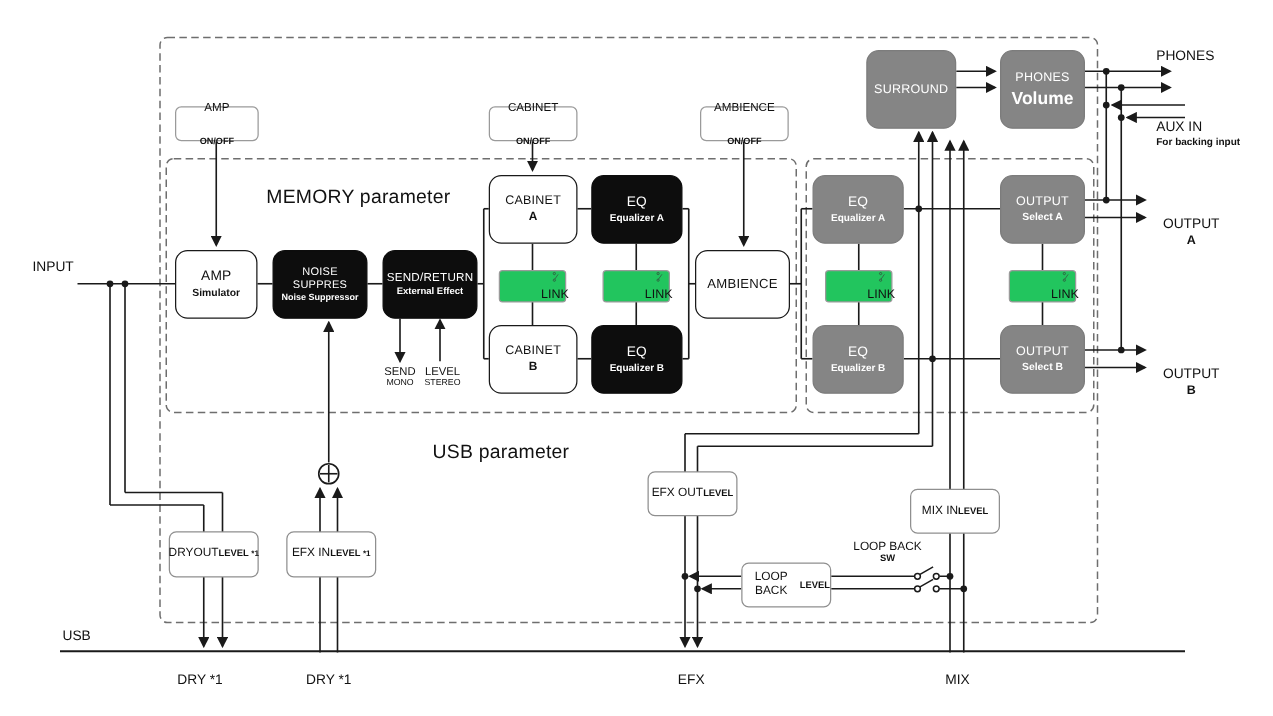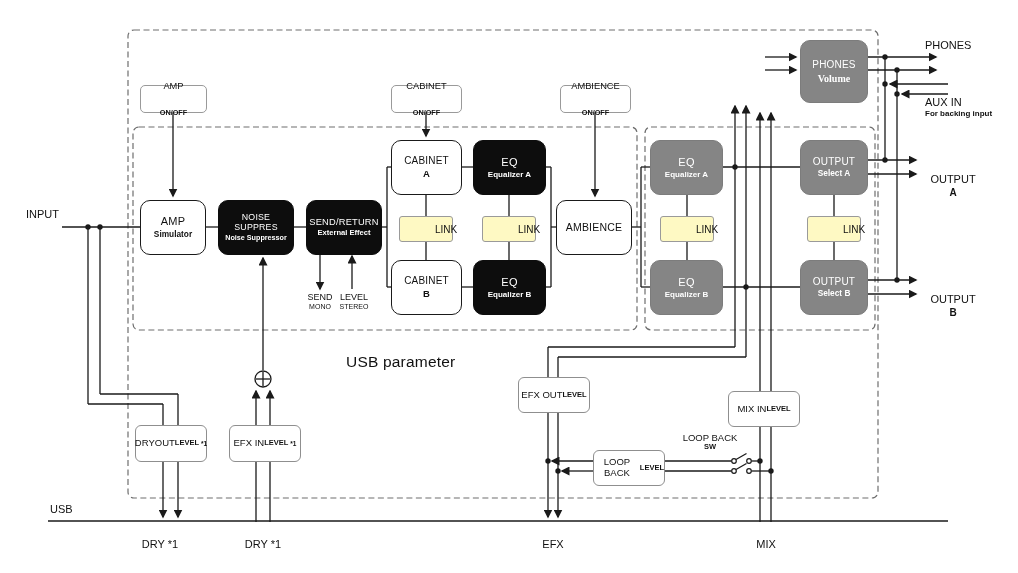--- a/index.html
+++ b/index.html
@@ -14,31 +14,31 @@
     text-align:center;line-height:1.15;
   }
   .blk.white{background:#fff;border:1.6px solid #1a1a1a;}
   .blk.black{background:#0d0d0d;border:1.6px solid #0d0d0d;color:#fff;}
   .blk.gray{background:#858585;border:1.6px solid #7c7c7c;color:#fff;}
   .blk .l1{font-size:10px;letter-spacing:.2px;}
   .blk .l2{font-size:8.3px;font-weight:700;margin-top:2px;}
   .blk.big .l1{font-size:11px;}
   .blk.tiny .l1{font-size:8.8px;}
   .blk.tiny .l2{font-size:7.2px;}
-  .blk.boldsub .l2{font-size:10px;font-family:Liberation Serif, serif;}
+  .blk.boldsub .l2{font-size:14px;}
   .sw-box{
     position:absolute;z-index:2;box-sizing:border-box;background:#fff;
     border:1px solid #9a9a9a;border-radius:5px;display:flex;flex-direction:column;
     align-items:center;justify-content:center;text-align:center;line-height:1.1;
   }
   .sw-box .l1{font-size:9.3px;}
   .sw-box .l2{font-size:7.3px;font-weight:700;margin-top:17px;}
   .linkbox{
-    position:absolute;z-index:2;box-sizing:border-box;background:#fef9c3;
-    border:1px solid #9a9a9a;border-radius:3px;display:flex;
+    position:absolute;z-index:2;box-sizing:border-box;background:#22c55e;
+    border:1px solid #9a9a9a;border-radius:3px;display:flex;flex-direction:column;
     align-items:center;justify-content:center;gap:4px;font-size:10px;padding-left:36px;
   }
   .lvl-box{
     position:absolute;z-index:2;box-sizing:border-box;background:#fff;
     border:1px solid #8f8f8f;border-radius:6px;display:flex;flex-direction:row;
     align-items:center;justify-content:center;text-align:center;line-height:1.12;
   }
   .lvl-box .l1{font-size:9.5px;}
   .lvl-box .sub-row{display:flex;flex-direction:row;align-items:flex-end;}
   .lvl-box .l2{font-size:7.5px;font-weight:700;}
@@ -182,20 +182,21 @@
     <g stroke="#1a1a1a" stroke-width="1.2" fill="#fff">
       <circle cx="749" cy="461" r="2.3"></circle>
         <circle cx="734" cy="461" r="2.3"></circle>
       <line x1="736" y1="459.5" x2="746.5" y2="453.5"></line>
       <circle cx="749" cy="471" r="2.3"></circle>
         <circle cx="734" cy="471" r="2.3"></circle>
       <line x1="736" y1="469.5" x2="746.5" y2="463.5"></line>
     </g>
   </svg>
 
+  <div class="section-label" style="left:213px;top:149px">MEMORY parameter</div>
   <div class="section-label" style="left:346px;top:353px">USB parameter</div>
 
   <div class="sw-box" style="left:140px;top:85px;width:67px;height:28px">
     <span class="l1">AMP</span>
     <span class="l2">ON/OFF</span>
   </div>
   <div class="sw-box" style="left:391px;top:85px;width:71px;height:28px">
     <span class="l1">CABINET</span>
     <span class="l2">ON/OFF</span>
   </div>
@@ -235,20 +236,23 @@
   <div class="blk white" style="left:556px;top:200px;width:76px;height:55px">
     <span class="l1" style="font-size:10.5px">AMBIENCE</span>
   </div>
   <div class="blk gray big" style="left:650px;top:140px;width:73px;height:55px">
     <span class="l1">EQ</span>
     <span class="l2" style="font-size:8px">Equalizer A</span>
   </div>
   <div class="blk gray big" style="left:650px;top:260px;width:73px;height:55px">
     <span class="l1">EQ</span>
     <span class="l2" style="font-size:8px">Equalizer B</span>
+  </div>
+  <div class="blk gray" style="left:693px;top:40px;width:72px;height:63px">
+    <span class="l1">SURROUND</span>
   </div>
   <div class="blk gray boldsub" style="left:800px;top:40px;width:68px;height:63px">
     <span class="l1">PHONES</span>
     <span class="l2">Volume</span>
   </div>
   <div class="blk gray" style="left:800px;top:140px;width:68px;height:55px">
     <span class="l1">OUTPUT</span>
     <span class="l2">Select A</span>
   </div>
   <div class="blk gray" style="left:800px;top:260px;width:68px;height:55px">

